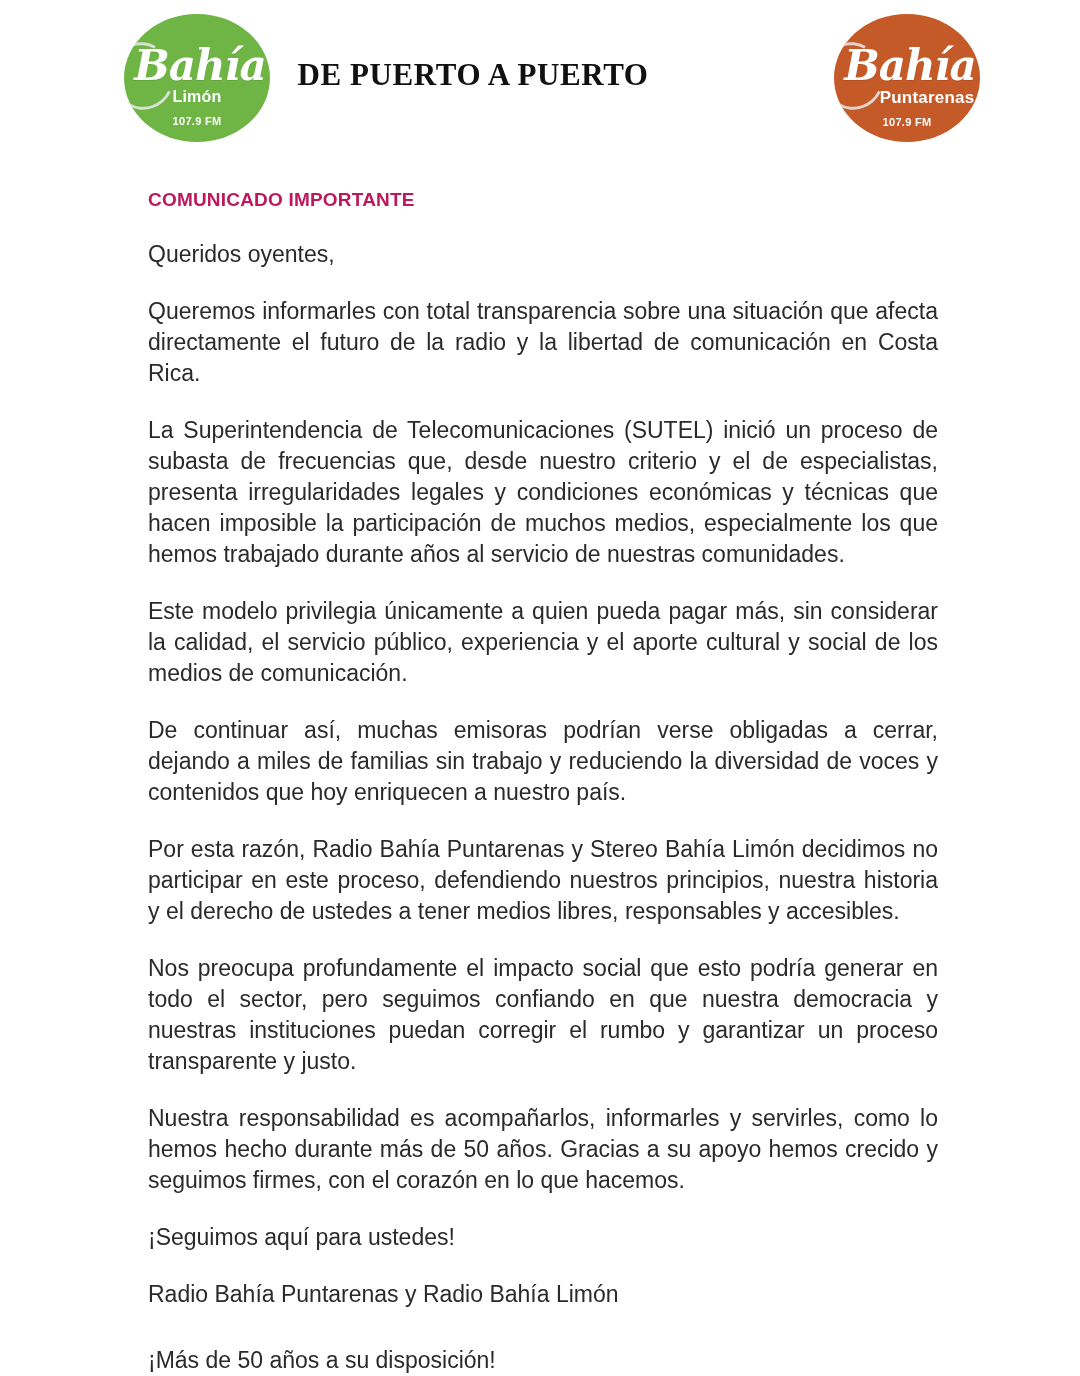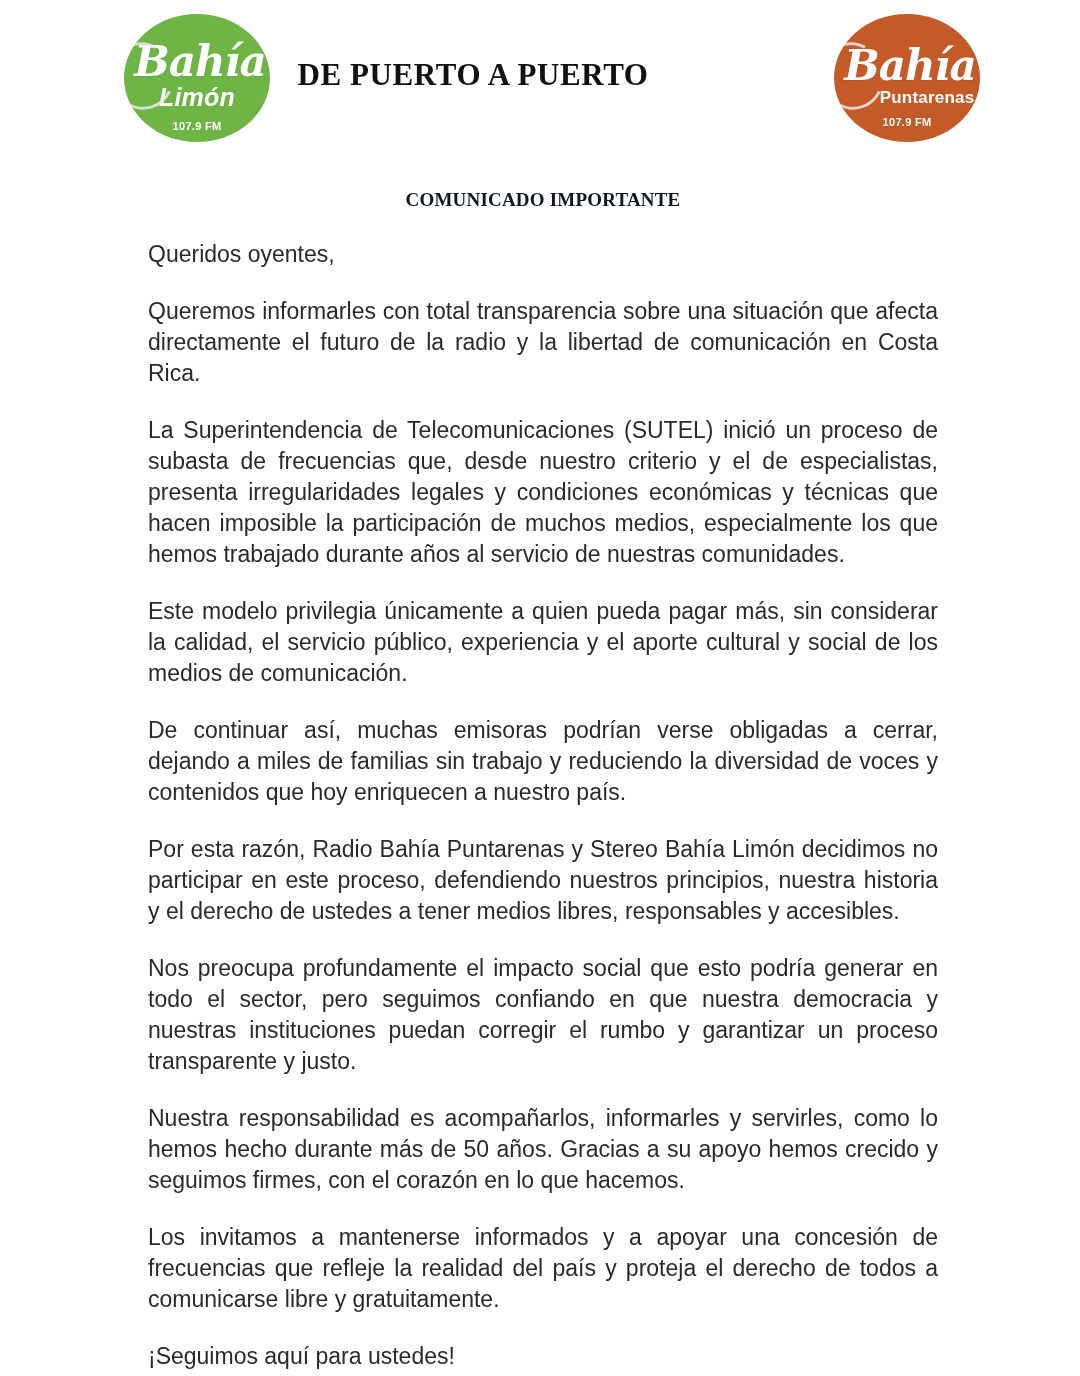--- a/index.html
+++ b/index.html
@@ -65,21 +65,21 @@
     text-shadow: 0 1px 0 rgba(0,0,0,.08);
   }
   .logo .city {
     font-family: "Liberation Sans", sans-serif;
     font-weight: 700;
     color: #ffffff;
     line-height: 1;
     margin-top: 2px;
     letter-spacing: .2px;
   }
-  .logo--left  .city { font-size: 25px; font-style: italic; }
+  .logo--left  .city { font-size: 16px; }
   .logo--right .city { font-size: 17px; padding-left: 40px; }
 
   .logo .freq {
     font-family: "Liberation Sans", sans-serif;
     font-weight: 700;
     font-size: 11px;
     color: #ffffff;
     line-height: 1;
     margin-top: 11px;
     letter-spacing: .3px;
@@ -100,27 +100,25 @@
 
   
   .sheet {
     position: absolute;
     top: 155px;
     left: 148px;
     width: 790px;
   }
 
   .doc-title {
-    text-align: center;
     font-weight: 700;
     font-size: 19px;
     letter-spacing: .2px;
-    color: #0f172a;
+    color: #be185d;
     margin: 34px 0 0 0;
-    font-family: Liberation Serif, serif;
   }
 
   .body-text {
     margin-top: 28px;
   }
 
   p.para {
     margin: 0 0 26px 0;
     font-size: 23px;
     line-height: 31px;
@@ -161,19 +159,18 @@
 
   <div class="body-text">
     <p class="para left">Queridos oyentes,</p>
     <p class="para">Queremos informarles con total transparencia sobre una situación que afecta directamente el futuro de la radio y la libertad de comunicación en Costa Rica.</p>
     <p class="para">La Superintendencia de Telecomunicaciones (SUTEL) inició un proceso de subasta de frecuencias que, desde nuestro criterio y el de especialistas, presenta irregularidades legales y condiciones económicas y técnicas que hacen imposible la participación de muchos medios, especialmente los que hemos trabajado durante años al servicio de nuestras comunidades.</p>
     <p class="para">Este modelo privilegia únicamente a quien pueda pagar más, sin considerar la calidad, el servicio público, experiencia y el aporte cultural y social de los medios de comunicación.</p>
     <p class="para">De continuar así, muchas emisoras podrían verse obligadas a cerrar, dejando a miles de familias sin trabajo y reduciendo la diversidad de voces y contenidos que hoy enriquecen a nuestro país.</p>
     <p class="para">Por esta razón, Radio Bahía Puntarenas y Stereo Bahía Limón decidimos no participar en este proceso, defendiendo nuestros principios, nuestra historia y el derecho de ustedes a tener medios libres, responsables y accesibles.</p>
     <p class="para">Nos preocupa profundamente el impacto social que esto podría generar en todo el sector, pero seguimos confiando en que nuestra democracia y nuestras instituciones puedan corregir el rumbo y garantizar un proceso transparente y justo.</p>
     <p class="para">Nuestra responsabilidad es acompañarlos, informarles y servirles, como lo hemos hecho durante más de 50 años. Gracias a su apoyo hemos crecido y seguimos firmes, con el corazón en lo que hacemos.</p>
-    <p class="para">Los invitamos a mantenerse informados y a apoyar una concesión de frecuencias que refleje la realidad del país y proteja el derecho de todos a comunicarse libre y gratuitamente.</p>
     <p class="para left">¡Seguimos aquí para ustedes!</p>
     <p class="para left">Radio Bahía Puntarenas y Radio Bahía Limón</p>
     <p class="para left">¡Más de 50 años a su disposición!</p>
   </div>
 
 </div>
 
 </body></html>

